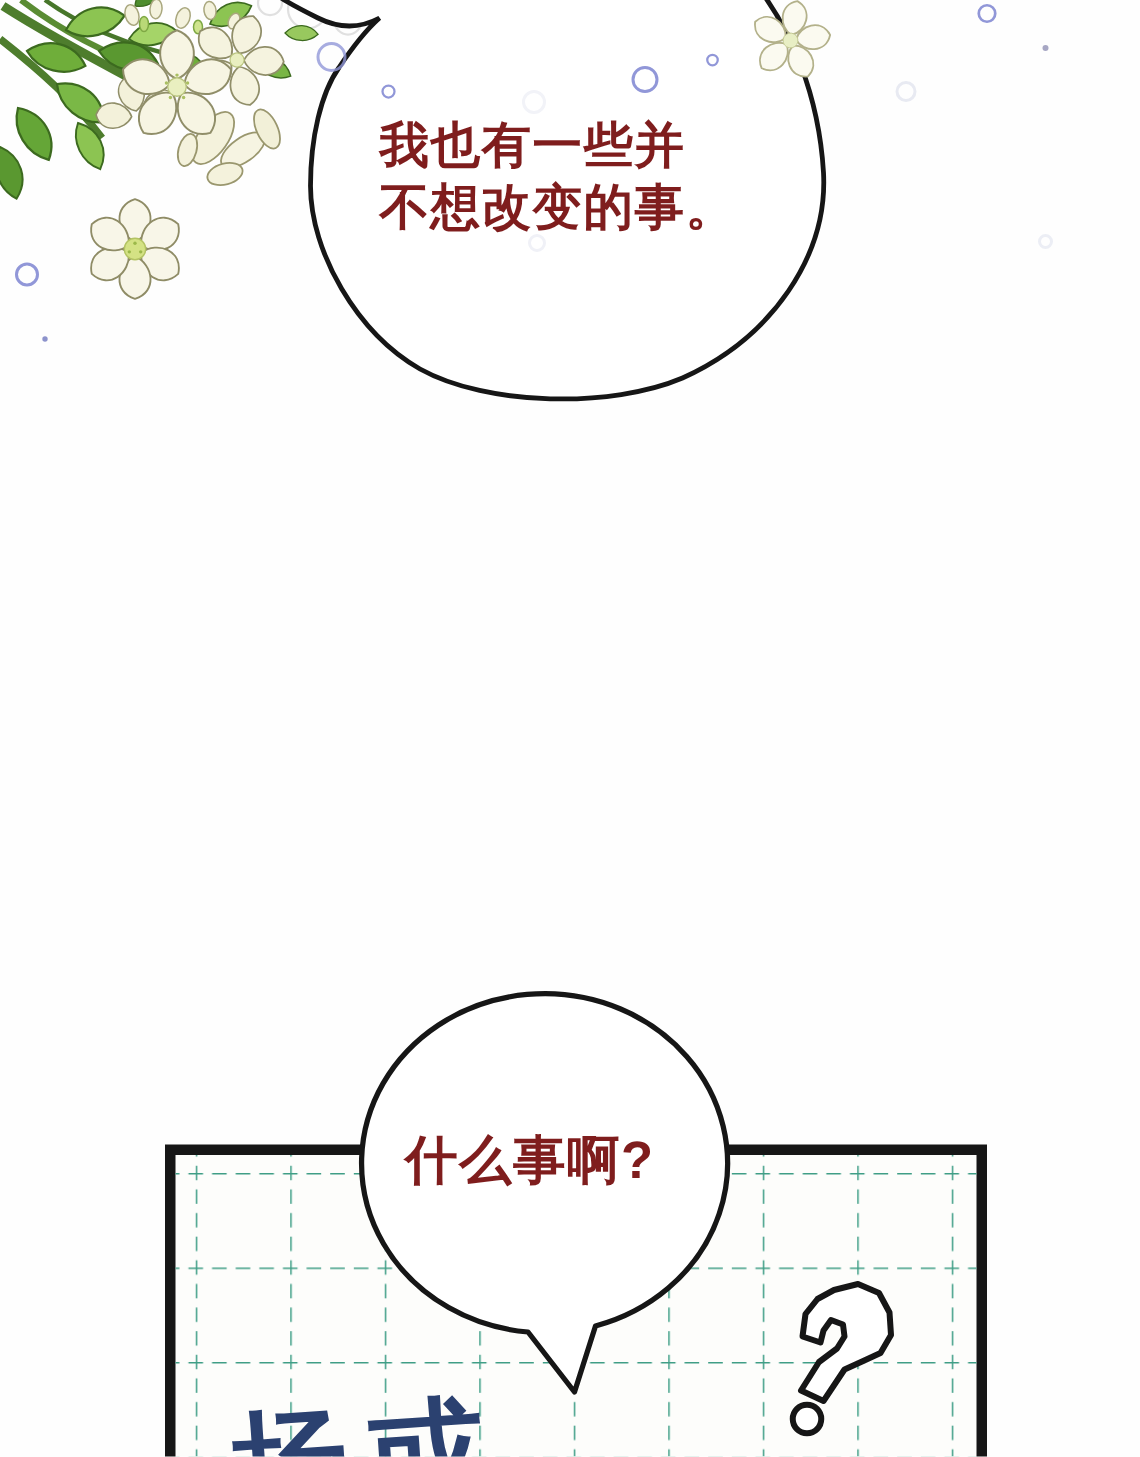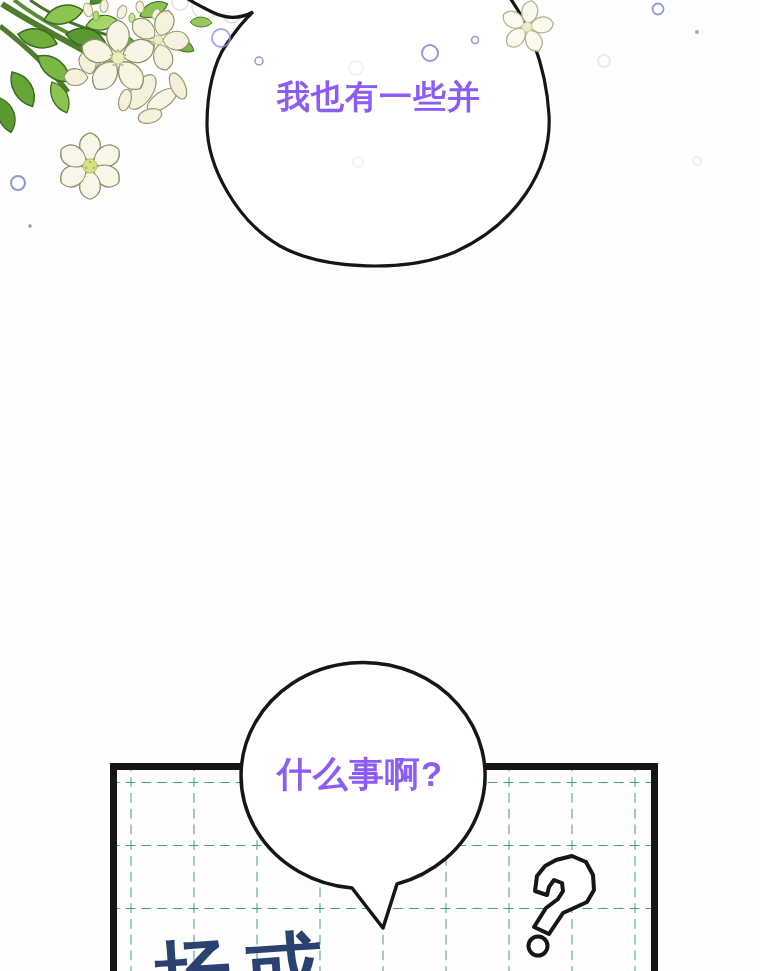--- a/index.html
+++ b/index.html
@@ -3,22 +3,22 @@
 <meta charset="utf-8">
 <style>
   html,body{margin:0;padding:0;}
   body{
     width:760px;height:971px;position:relative;overflow:hidden;
     background:#fefefe;
     font-family:"Liberation Sans","DejaVu Sans",sans-serif;
   }
   .art{position:absolute;left:0;top:0;}
   .dialogue{
-    position:absolute;z-index:5;color:#8b5cf6;font-weight:700;
-    text-align:center;letter-spacing:1px;
+    position:absolute;z-index:5;color:#7f1d1d;font-weight:700;
+    text-align:left;letter-spacing:1px;
   }
   #top-bubble-text{left:253px;top:76px;width:252px;font-size:33px;line-height:41px;}
   #bottom-bubble-text{left:270px;top:757px;width:180px;font-size:35px;line-height:34px;}
   #caption-partial{
     position:absolute;z-index:3;left:156px;top:918px;width:260px;
     font-size:78px;font-weight:700;color:#2b4170;letter-spacing:12px;
     transform:rotate(-4deg);transform-origin:center;white-space:nowrap;
   }
 </style>
 </head>
@@ -177,19 +177,20 @@
              L 549,934 L 534,927 L 546,908 L 558,899 L 563,891 L 562,883 L 554,880 L 549,887
              L 547,895 L 535,891 L 537,876 L 545,866 Z"></path>
     <circle cx="538" cy="946" r="9.5"></circle>
   </g>
 
   <path fill="#ffffff" stroke="#161616" stroke-width="3.5" stroke-linejoin="round" d="M 397,884 A 122,113 0 1 0 352,888 L 383,928 Z"></path>
 </svg>
 
 <div class="dialogue" id="top-bubble-text">
   <div>我也有一些并</div>
+  <div>不想改变的事。</div>
 </div>
 
 <div class="dialogue" id="bottom-bubble-text">
   <div>什么事啊?</div>
 </div>
 
 <div id="caption-partial">场或</div>
 
 </body></html>

